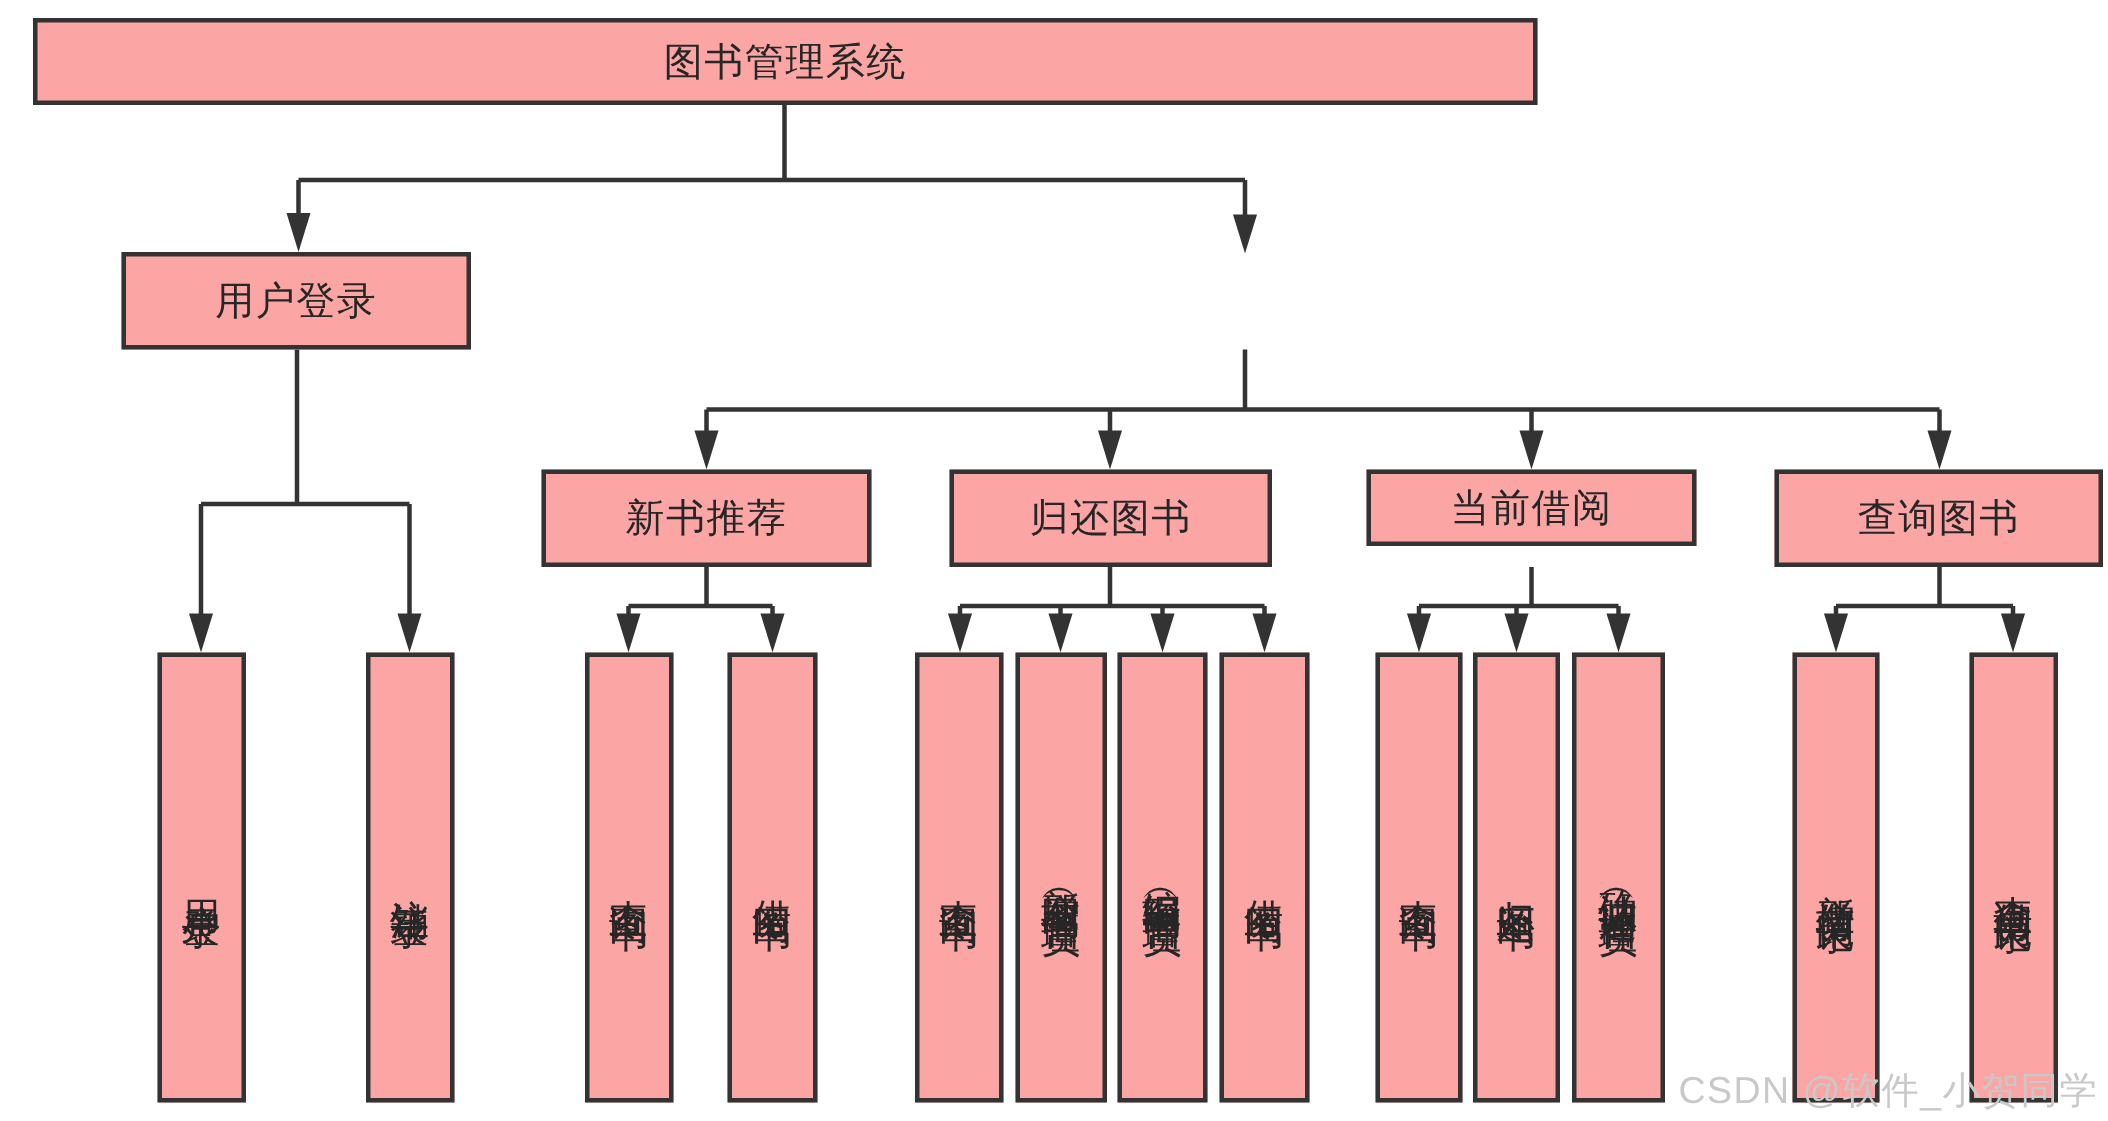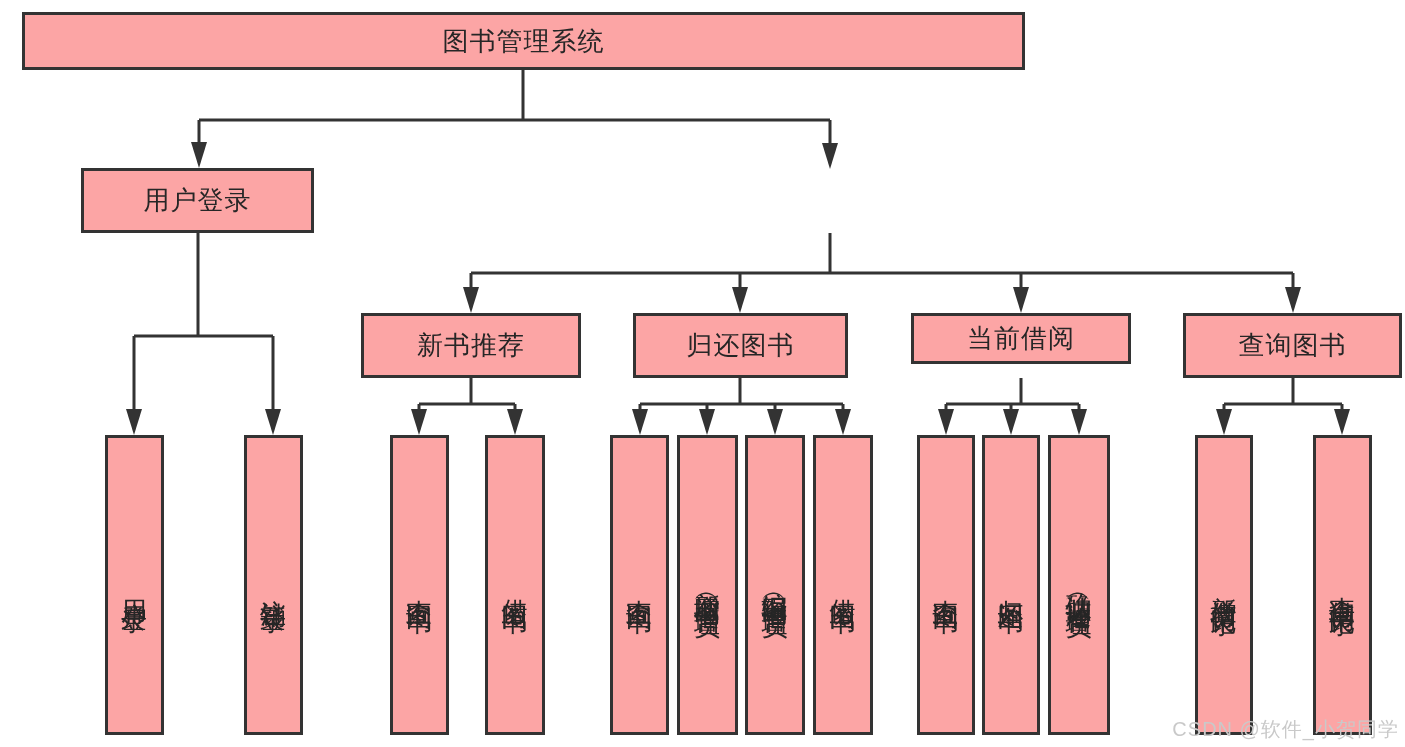--- a/index.html
+++ b/index.html
@@ -32,21 +32,21 @@
     writing-mode:vertical-rl;
     text-orientation:mixed;
     font-size:26px;
     letter-spacing:3px;
     line-height:1;
     white-space:nowrap;
   }
   .watermark{
     position:absolute;z-index:3;
     right:6px;bottom:4px;
-    font-size:20px;
+    font-size:25px;
     color:var(--watermark);
     letter-spacing:1px;
     white-space:nowrap;
   }
 </style>
 </head>
 <body>
 
 <div class="stage">
 

